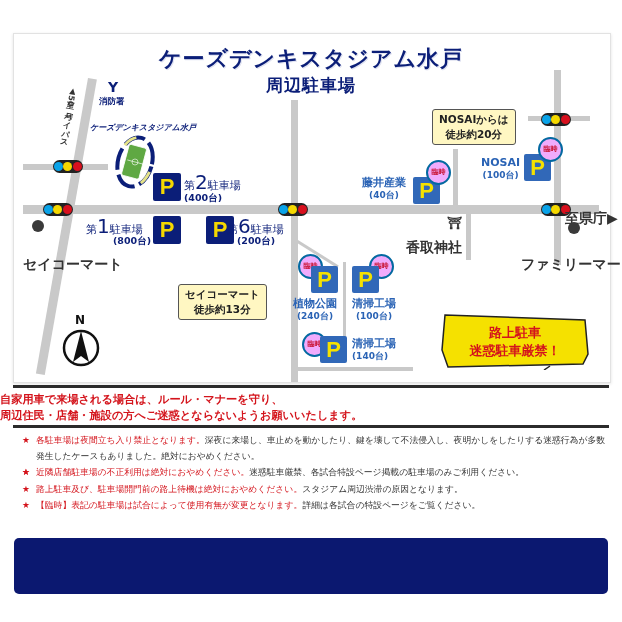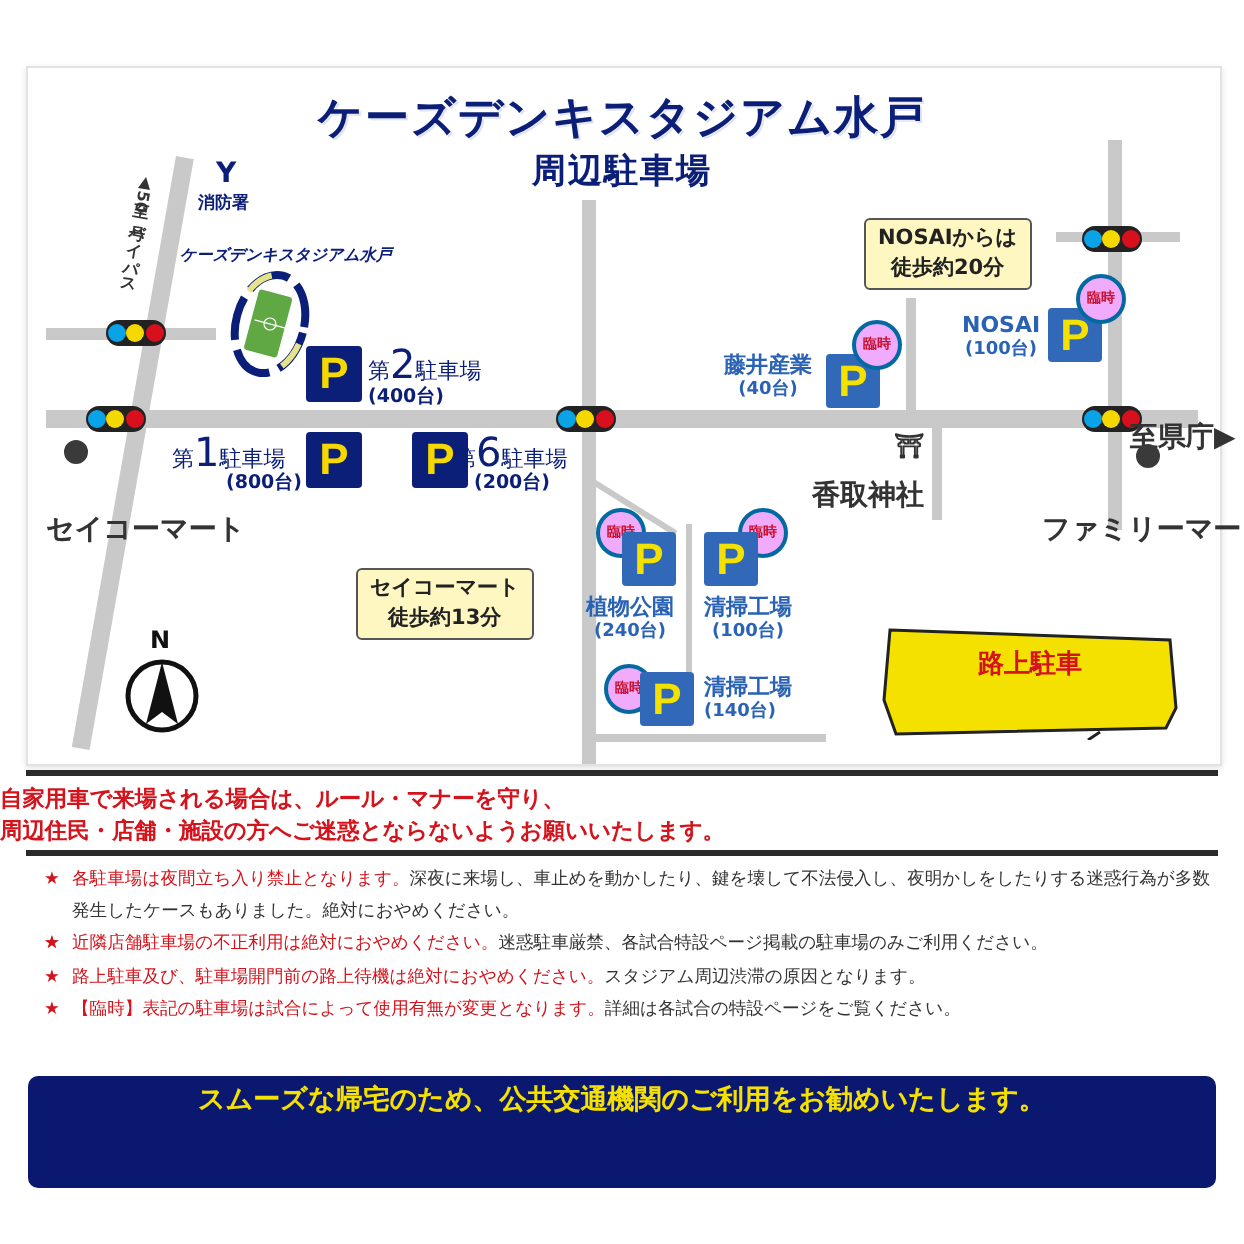--- a/index.html
+++ b/index.html
@@ -177,20 +177,21 @@
   </svg>
 </div>
 
 <div class="warn">
   <svg class="warn-bg" width="150" height="58" viewBox="0 0 150 58">
     <polygon points="5,3 145,8 148,42 143,52 8,55 2,38" fill="#f5e100" stroke="#222" stroke-width="1.5"></polygon>
     <line x1="110" y1="54" x2="104" y2="58" stroke="#222" stroke-width="1.5"></line>
   </svg>
   <div class="warn-text">
     <div>路上駐車</div>
+    <div>迷惑駐車厳禁！</div>
   </div>
 </div>
 
 <div class="hr" style="top:385px;"></div>
 <div class="redhead">
   <div>自家用車で来場される場合は、ルール・マナーを守り、</div>
   <div>周辺住民・店舗・施設の方へご迷惑とならないようお願いいたします。</div>
 </div>
 <div class="hr" style="top:425px;"></div>
 
@@ -211,14 +212,13 @@
     <span class="star">★</span>
     <span class="red">路上駐車及び、駐車場開門前の路上待機は絶対におやめください。</span><span>スタジアム周辺渋滞の原因となります。</span>
   </div>
   <div class="note">
     <span class="star">★</span>
     <span class="red">【臨時】表記の駐車場は試合によって使用有無が変更となります。</span><span>詳細は各試合の特設ページをご覧ください。</span>
   </div>
 </div>
 
 <div class="banner">
-  <div class="l2">スムーズな帰宅のため、公共交通機関のご利用をお勧めいたします。</div>
 </div>
 
 </body></html>

